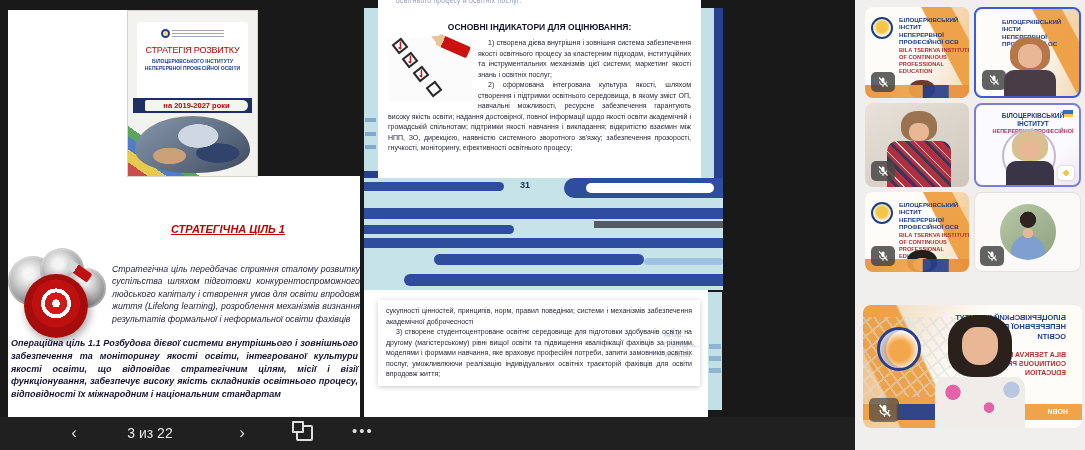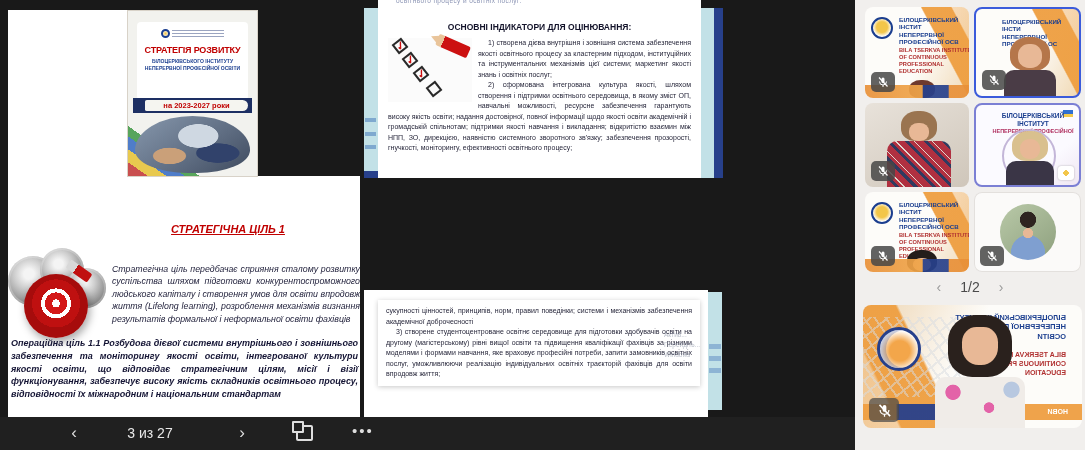--- a/index.html
+++ b/index.html
@@ -19,21 +19,21 @@
            background:
              linear-gradient(35deg, #c94f4f 0 6%, #e8c94f 6% 11%, #4f7dc9 11% 16%, #58a55c 16% 20%, #f2f2ee 20%),
              linear-gradient(215deg, #d95f6a 0 7%, #7bc4d8 7% 13%, #e8b04f 13% 18%, #f4b8c8 18% 26%, #efe9df 26%);
            box-shadow: inset 0 0 0 1px #d8d2c8; }
   #cover .panel { position:absolute; left:10px; top:12px; right:10px; height:78px; background:rgba(255,255,255,.95);
                   border-radius:4px; text-align:center; padding-top:2px; }
   #cover .logo { display:inline-block; width:9px; height:9px; border-radius:50%; border:2px solid #1b3e8f;
                  background:radial-gradient(#f3c64a, #fff); vertical-align:middle; }
   #cover .logoline { display:inline-block; width:52px; height:7px; vertical-align:middle; margin-left:2px;
                      background:repeating-linear-gradient(#9aa4c0 0 1px, transparent 1px 3px); }
-  #cover .ctitle { color:#c00000; font-weight:bold; font-size:9px; margin-top:3px; letter-spacing:-.2px; }
+  #cover .ctitle { color:#c00000; font-weight:normal; font-size:9px; margin-top:3px; letter-spacing:-.2px; }
   #cover .csub { color:#1b3e8f; font-weight:bold; font-size:5.5px; line-height:1.25; margin-top:3px;
                  transform:scale(.92); }
   #cover .cband { position:absolute; left:6px; top:88px; right:6px; height:15px; background:#1d2f63; }
   #cover .cyears { position:absolute; left:18px; top:90px; right:10px; height:11px; background:#f5f5f0;
                    color:#c00000; font-weight:bold; font-size:7.5px; text-align:center; line-height:11px;
                    border-radius:2px 6px 6px 2px; }
   #cover .cphoto { position:absolute; left:8px; top:106px; right:8px; bottom:4px; border-radius:50% 50% 46% 46%/60% 60% 40% 40%;
                    background:
                      radial-gradient(ellipse at 55% 35%, #cfd8e2 0 22%, transparent 23%),
                      radial-gradient(ellipse at 30% 70%, #caa079 0 14%, transparent 15%),
@@ -183,21 +183,21 @@
   <div id="stage">
 
     <div id="pageL">
       <div id="cover">
         <div class="panel">
           <span class="logo"></span><span class="logoline"></span>
           <div class="ctitle">СТРАТЕГІЯ РОЗВИТКУ</div>
           <div class="csub">БІЛОЦЕРКІВСЬКОГО ІНСТИТУТУ НЕПЕРЕРВНОЇ ПРОФЕСІЙНОЇ ОСВІТИ</div>
         </div>
         <div class="cband"></div>
-        <div class="cyears">на 2023-2027 роки</div>
+        <div class="cyears">на 2019-2027 роки</div>
         <div class="cphoto"></div>
       </div>
       <div class="notch"></div>
 
       <div class="goal-label">СТРАТЕГІЧНА ЦІЛЬ 1</div>
 
       <div id="target">
         <div class="gball" style="left:0;top:8px;width:50px;height:50px;"></div>
         <div class="gball" style="left:32px;top:0;width:44px;height:44px;"></div>
         <div class="gball" style="left:58px;top:20px;width:40px;height:40px;"></div>
@@ -226,20 +226,33 @@
             <div class="bx" style="left:16px;top:16px;">✓</div>
             <div class="bx" style="left:27px;top:30px;">✓</div>
             <div class="bx" style="left:40px;top:45px;"></div>
             <div class="pencil"></div>
           </div>
           <p>1) створена дієва внутрішня і зовнішня система забезпечення якості освітнього процесу за кластерним підходом, інституційних та інструментальних механізмів цієї системи; маркетинг якості знань і освітніх послуг;</p>
           <p>2) сформована інтегрована культура якості, шляхом створення і підтримки освітнього середовища, в якому зміст ОП, навчальні можливості, ресурсне забезпечення гарантують високу якість освіти; надання достовірної, повної інформації щодо якості освіти академічній і громадській спільнотам; підтримки якості навчання і викладання; відкритістю взаємин між НПП, ЗО, дирекцією, наявністю системного зворотного зв'язку; забезпечення прозорості, гнучкості, моніторингу, ефективності освітнього процесу;</p>
         </div>
       </div>
 
+      <div id="band">
+        <div class="bar" style="left:0;top:4px;width:140px;height:9px;border-radius:0 8px 8px 0;"></div>
+        <div class="num">31</div>
+        <div class="bar" style="left:200px;top:0;width:160px;height:20px;border-radius:12px 0 0 12px;"></div>
+        <div class="wpill" style="left:222px;top:5px;width:128px;height:10px;"></div>
+        <div class="bar" style="left:0;top:30px;width:359px;height:11px;"></div>
+        <div class="gray" style="left:230px;top:43px;width:129px;height:7px;"></div>
+        <div class="bar" style="left:0;top:47px;width:150px;height:9px;border-radius:0 8px 8px 0;"></div>
+        <div class="bar" style="left:0;top:60px;width:359px;height:10px;"></div>
+        <div class="bar" style="left:70px;top:76px;width:210px;height:11px;border-radius:8px;"></div>
+        <div class="lblue" style="left:280px;top:80px;width:79px;height:7px;"></div>
+        <div class="bar" style="left:40px;top:96px;width:319px;height:12px;border-radius:8px 0 0 8px;"></div>
+      </div>
 
       <div class="bottomzone">
         <div class="box3">
           <p>сукупності цінностей, принципів, норм, правил поведінки; системи і механізмів забезпечення академічної доброчесності</p>
           <p>3) створене студентоцентроване освітнє середовище для підготовки здобувачів освіти на другому (магістерському) рівні вищої освіти та підвищення кваліфікації фахівців за різними моделями і формами навчання, яке враховує професійні потреби, запити замовників освітніх послуг, уможливлюючи реалізацію індивідуальних освітніх траєкторій фахівців для освіти впродовж життя;</p>
         </div>
       </div>
 
       <div class="rstrip"></div>
       <div class="rbar"></div>
@@ -252,21 +265,21 @@
       <div class="watermark">
         <div>Актив...</div>
         <div>Перейдіть...</div>
         <div>Windows</div>
       </div>
     </div>
   </div>
 
   <div id="toolbar">
     <div class="chev" id="chev-prev">‹</div>
-    <div class="pgtext">3 из 27</div>
+    <div class="pgtext">3 из 22</div>
     <div class="chev" id="chev-next">›</div>
     <div id="pages-icon"></div>
     <div class="dots">•••</div>
   </div>
 
   <div id="sidebar">
 
     <div class="tile brand" style="left:10px;top:7px;width:104px;height:91px;">
       <div class="blogo"></div>
       <div class="btxt1">
@@ -366,25 +379,20 @@
       <div class="mic-off">
         <svg viewBox="0 0 24 24">
             <rect x="9" y="3" width="6" height="11" rx="3" fill="#fff"></rect>
             <path d="M5 11a7 7 0 0 0 14 0" stroke="#fff" stroke-width="2" fill="none"></path>
             <line x1="12" y1="18" x2="12" y2="22" stroke="#fff" stroke-width="2"></line>
             <line x1="4" y1="3" x2="21" y2="21" stroke="#fff" stroke-width="2.4"></line>
           </svg>
       </div>
     </div>
 
-    <div id="vpag">
-      <span class="vchev">‹</span>
-      <span class="vcur">1/2</span>
-      <span class="vchev">›</span>
-    </div>
 
     <div class="tile" id="tile-self" style="left:8px;top:305px;width:219px;height:123px;">
       <div class="map"></div>
       <div class="mirror" style="position:absolute;left:0;top:0;width:100%;height:100%;">
         <div class="sb1">
           <span>БІЛОЦЕРКІВСЬКИЙ ІНСТИТУТ</span><br>
           <span>НЕПЕРЕРВНОЇ ПРОФЕСІЙНОЇ ОСВІТИ</span>
           <div class="sb2">BILA TSERKVA INSTITUTE OF CONTINUOUS PROFESSIONAL EDUCATION</div>
         </div>
         <div class="slogo"></div>

